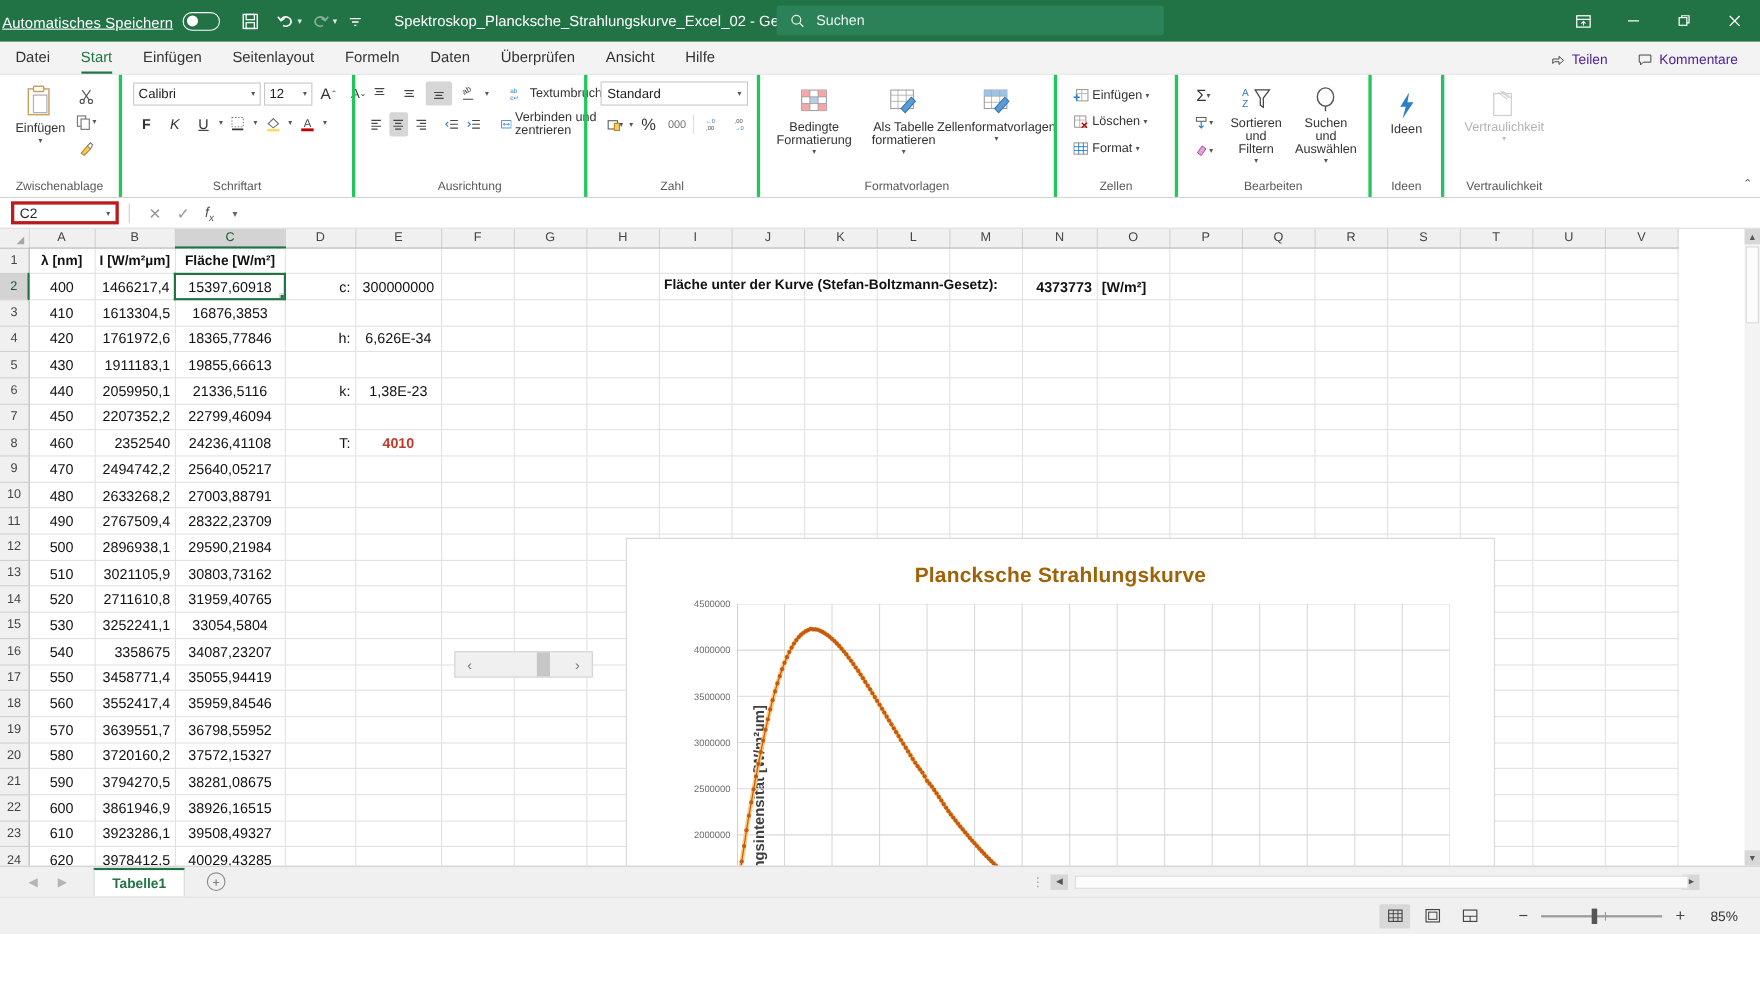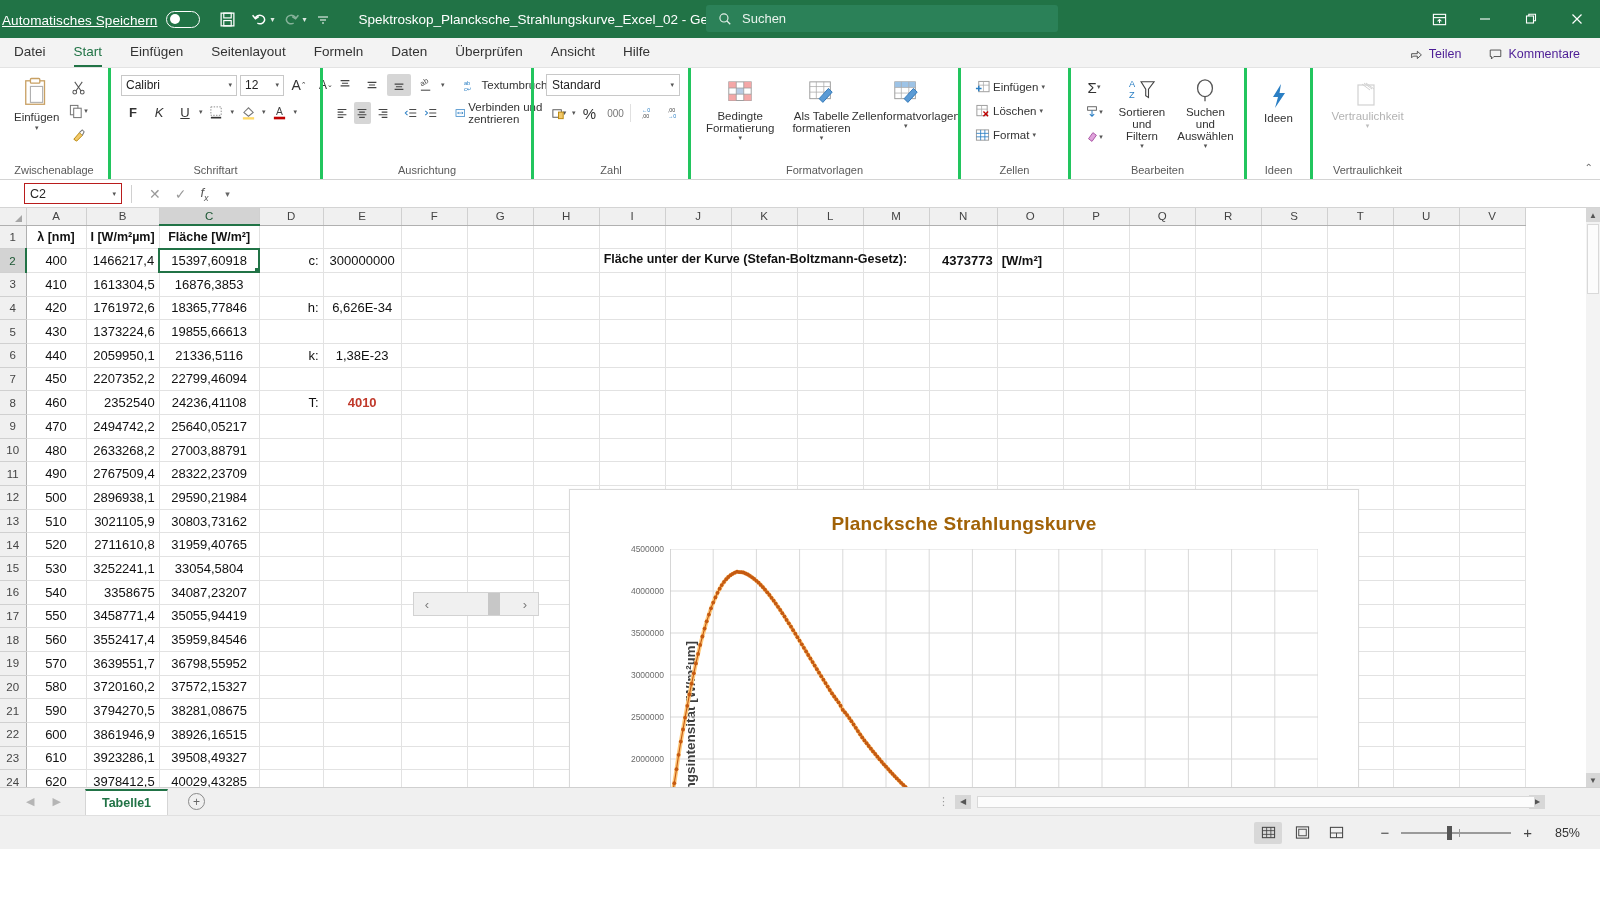--- a/index.html
+++ b/index.html
@@ -108,23 +108,23 @@
   .iconbtn.on { background:#d6d6d6; }
   .row { display:flex; align-items:center; gap:1px; }
   .ribbon-collapse { position:absolute; right:7px; bottom:6px; font-size:10px; color:#666; }
 
   
   .formulabar {
     height:28px; background:#fff; display:flex; align-items:center;
     border-bottom:1px solid #d4d4d4; padding:0 4px;
   }
   .namebox {
-    width:98px; height:21px; border:1px solid #b91c1c; background:#fff;
+    width:98px; height:21px; border:3px solid #b91c1c; background:#fff;
     display:flex; align-items:center; padding:0 5px; font-size:12.5px;
-    justify-content:space-between; margin-left:20px;
+    justify-content:space-between; margin-left:6px;
   }
   .fb-sep { width:1px; height:18px; background:#d0d0d0; margin:0 9px; }
   .fb-icons { display:flex; align-items:center; gap:14px; color:#9a9a9a; font-size:14px; padding:0 8px; }
   .fb-input {
     flex:1; height:22px; font-size:13px; padding-left:10px;
     display:flex; align-items:center; color:#222;
   }
   .fb-expand { width:22px; text-align:center; color:#666; font-size:9px; }
 
   
@@ -850,21 +850,21 @@
       <td class="cell"></td>
           <td class="cell"></td>
       <td class="cell"></td>
           <td class="cell"></td>
       <td class="cell"></td>
     </tr>
 
     <tr>
       <td class="rowhdr">5</td>
       <td class="cell num">430</td>
-      <td class="cell right">1373224,6</td>
+      <td class="cell right">1911183,1</td>
       <td class="cell num">19855,66613</td>
       <td class="cell"></td>
           <td class="cell"></td>
       <td class="cell"></td>
           <td class="cell"></td>
       <td class="cell"></td>
           <td class="cell"></td>
       <td class="cell"></td>
           <td class="cell"></td>
       <td class="cell"></td>

